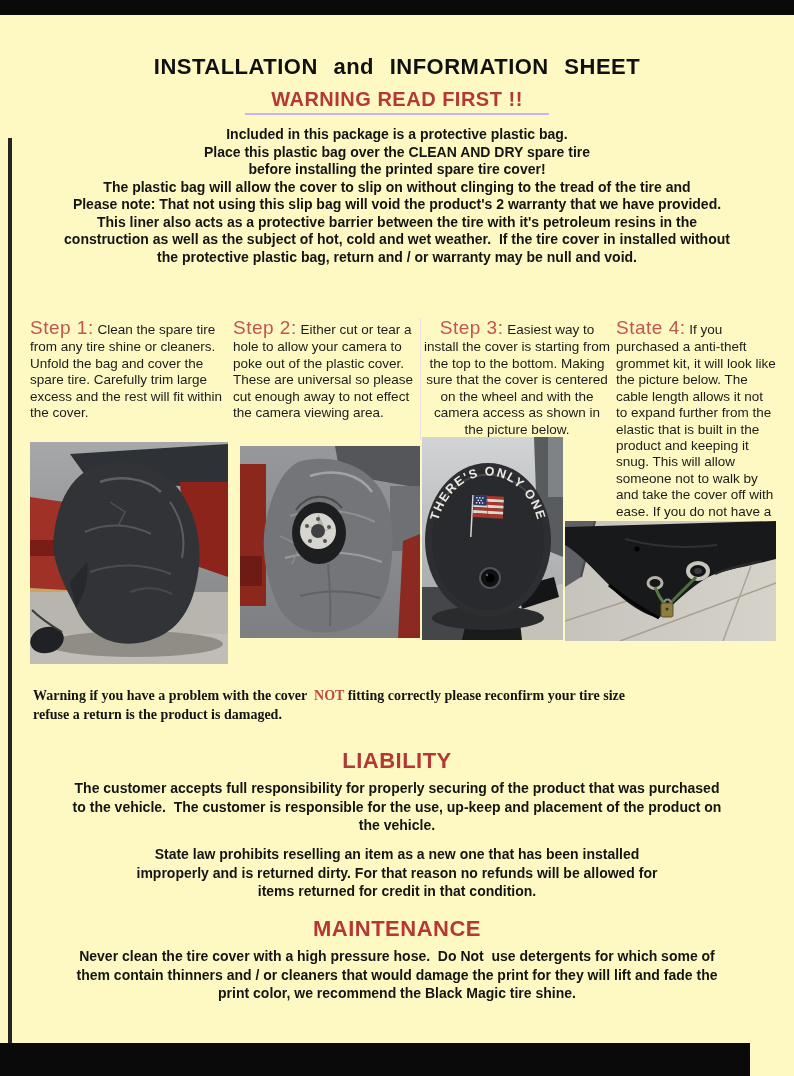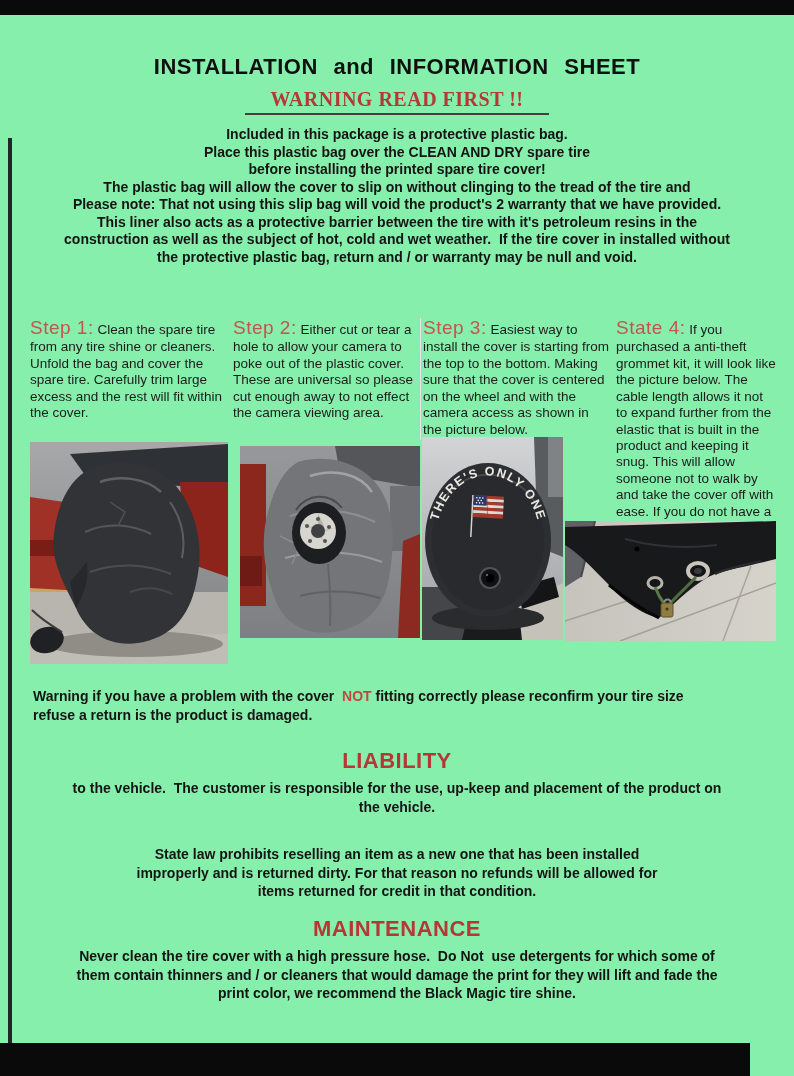--- a/index.html
+++ b/index.html
@@ -1,42 +1,42 @@
 <!DOCTYPE html>
 <html><head>
 <meta charset="utf-8">
 <style>
   html,body{margin:0;padding:0;background:#d8d8d8;}
   .sheet{
     position:relative;width:794px;height:1076px;margin:0 auto;
-    background:#86efac;overflow:hidden;
+    background:#fef9c3;overflow:hidden;
     font-family:"Liberation Sans", sans-serif;color:#151515;
   }
   .top-border{position:absolute;top:0;left:0;width:794px;height:15px;background:#0a0a0a;}
   .bottom-border{position:absolute;top:1043px;left:0;width:750px;height:33px;background:#0a0a0a;}
   .left-line{position:absolute;top:138px;left:8px;width:4px;height:905px;background:#242424;}
   .page-title{
     position:absolute;top:54px;left:0;width:100%;text-align:center;
     font-size:22px;font-weight:bold;letter-spacing:.5px;word-spacing:9px;color:#101010;
   }
   .warning-heading{position:absolute;top:88px;left:0;width:100%;text-align:center;}
   .warning-heading span{
     display:inline-block;font-size:20px;font-weight:bold;color:#b43835;
-    letter-spacing:.5px;border-bottom:2px solid #404040;padding:0 26px 2px 26px;font-family:Liberation Serif, serif;
+    letter-spacing:.5px;border-bottom:2px solid #c4b5fd;padding:0 26px 2px 26px;
   }
   .intro{position:absolute;top:126px;left:0;width:100%;text-align:center;}
   .intro .line,.para .line{white-space:pre;font-size:14px;font-weight:bold;line-height:17.5px;color:#141414;}
   .steps{position:absolute;top:316px;left:0;width:669px;height:350px;}
   .step-col{position:absolute;top:0;font-size:13.5px;line-height:1.22;color:#1b1b1b;}
   .step-label{font-size:19px;color:#c0564f;letter-spacing:.5px;}
   .col-sep{position:absolute;left:420px;top:2px;width:1px;height:122px;background:#ecdfdf;}
   .photo{position:absolute;}
   .photo svg{display:block;}
   .fit-warning{position:absolute;top:687px;left:33px;width:740px;text-align:left;}
-  .fit-warning .line{white-space:pre;font-size:14px;font-weight:bold;line-height:18.5px;color:#141414;}
+  .fit-warning .line{white-space:pre;font-size:14px;font-weight:bold;line-height:18.5px;color:#141414;font-family:Liberation Serif, serif;}
   .red-word{color:#c0483f;}
   .section-heading{
     position:absolute;left:0;width:100%;text-align:center;
     font-size:22px;font-weight:bold;color:#b43835;letter-spacing:.5px;
   }
   .para{position:absolute;left:0;width:100%;text-align:center;}
   .para .line{line-height:18.5px;}
   .liability-heading{top:748px;}
   .liability-text{top:779px;}
   .statelaw-text{top:845px;}
@@ -72,21 +72,21 @@
     <div class="col-sep"></div>
 
     <div class="step-col" style="left:30px;width:196px;">
       <span class="step-label">Step 1:</span>
       <span>Clean the spare tire from any tire shine or cleaners. Unfold the bag and cover the spare tire. Carefully trim large excess and the rest will fit within the cover.</span>
     </div>
     <div class="step-col" style="left:233px;width:188px;">
       <span class="step-label">Step 2:</span>
       <span>Either cut or tear a hole to allow your camera to poke out of the plastic cover. These are universal so please cut enough away to not effect the camera viewing area.</span>
     </div>
-    <div class="step-col" style="left:423px;width:188px;">
+    <div class="step-col" style="left:423px;width:188px;text-align:center;">
       <span class="step-label">Step 3:</span>
       <span>Easiest way to install the cover is starting from the top to the bottom. Making sure that the cover is centered on the wheel and with the camera access as shown in the picture below.</span>
     </div>
     <div class="step-col" style="left:616px;width:160px;">
       <span class="step-label">State 4:</span>
       <span>If you purchased a anti-theft grommet kit, it will look like the picture below. The cable length allows it not to expand further from the elastic that is built in the product and keeping it snug. This will allow someone not to walk by and take the cover off with ease. If you do not have a cable and lock you can use a heavy duty plastic tie and draw it tight.</span>
     </div>
 
     <div class="photo" style="left:30px;top:126px;">
       <svg width="198" height="222" viewBox="0 0 198 222">
@@ -236,20 +236,21 @@
     </div>
   </div>
 
   <div class="fit-warning">
     <div class="line"><span>Warning if you have a problem with the cover  </span><span class="red-word">NOT</span><span> fitting correctly please reconfirm your tire size</span></div>
     <div class="line">refuse a return is the product is damaged.</div>
   </div>
 
   <div class="section-heading liability-heading">LIABILITY</div>
   <div class="para liability-text">
+    <div class="line">The customer accepts full responsibility for properly securing of the product that was purchased</div>
     <div class="line">to the vehicle.  The customer is responsible for the use, up-keep and placement of the product on</div>
     <div class="line">the vehicle.</div>
   </div>
 
   <div class="para statelaw-text">
     <div class="line">State law prohibits reselling an item as a new one that has been installed</div>
     <div class="line">improperly and is returned dirty. For that reason no refunds will be allowed for</div>
     <div class="line">items returned for credit in that condition.</div>
   </div>
 

